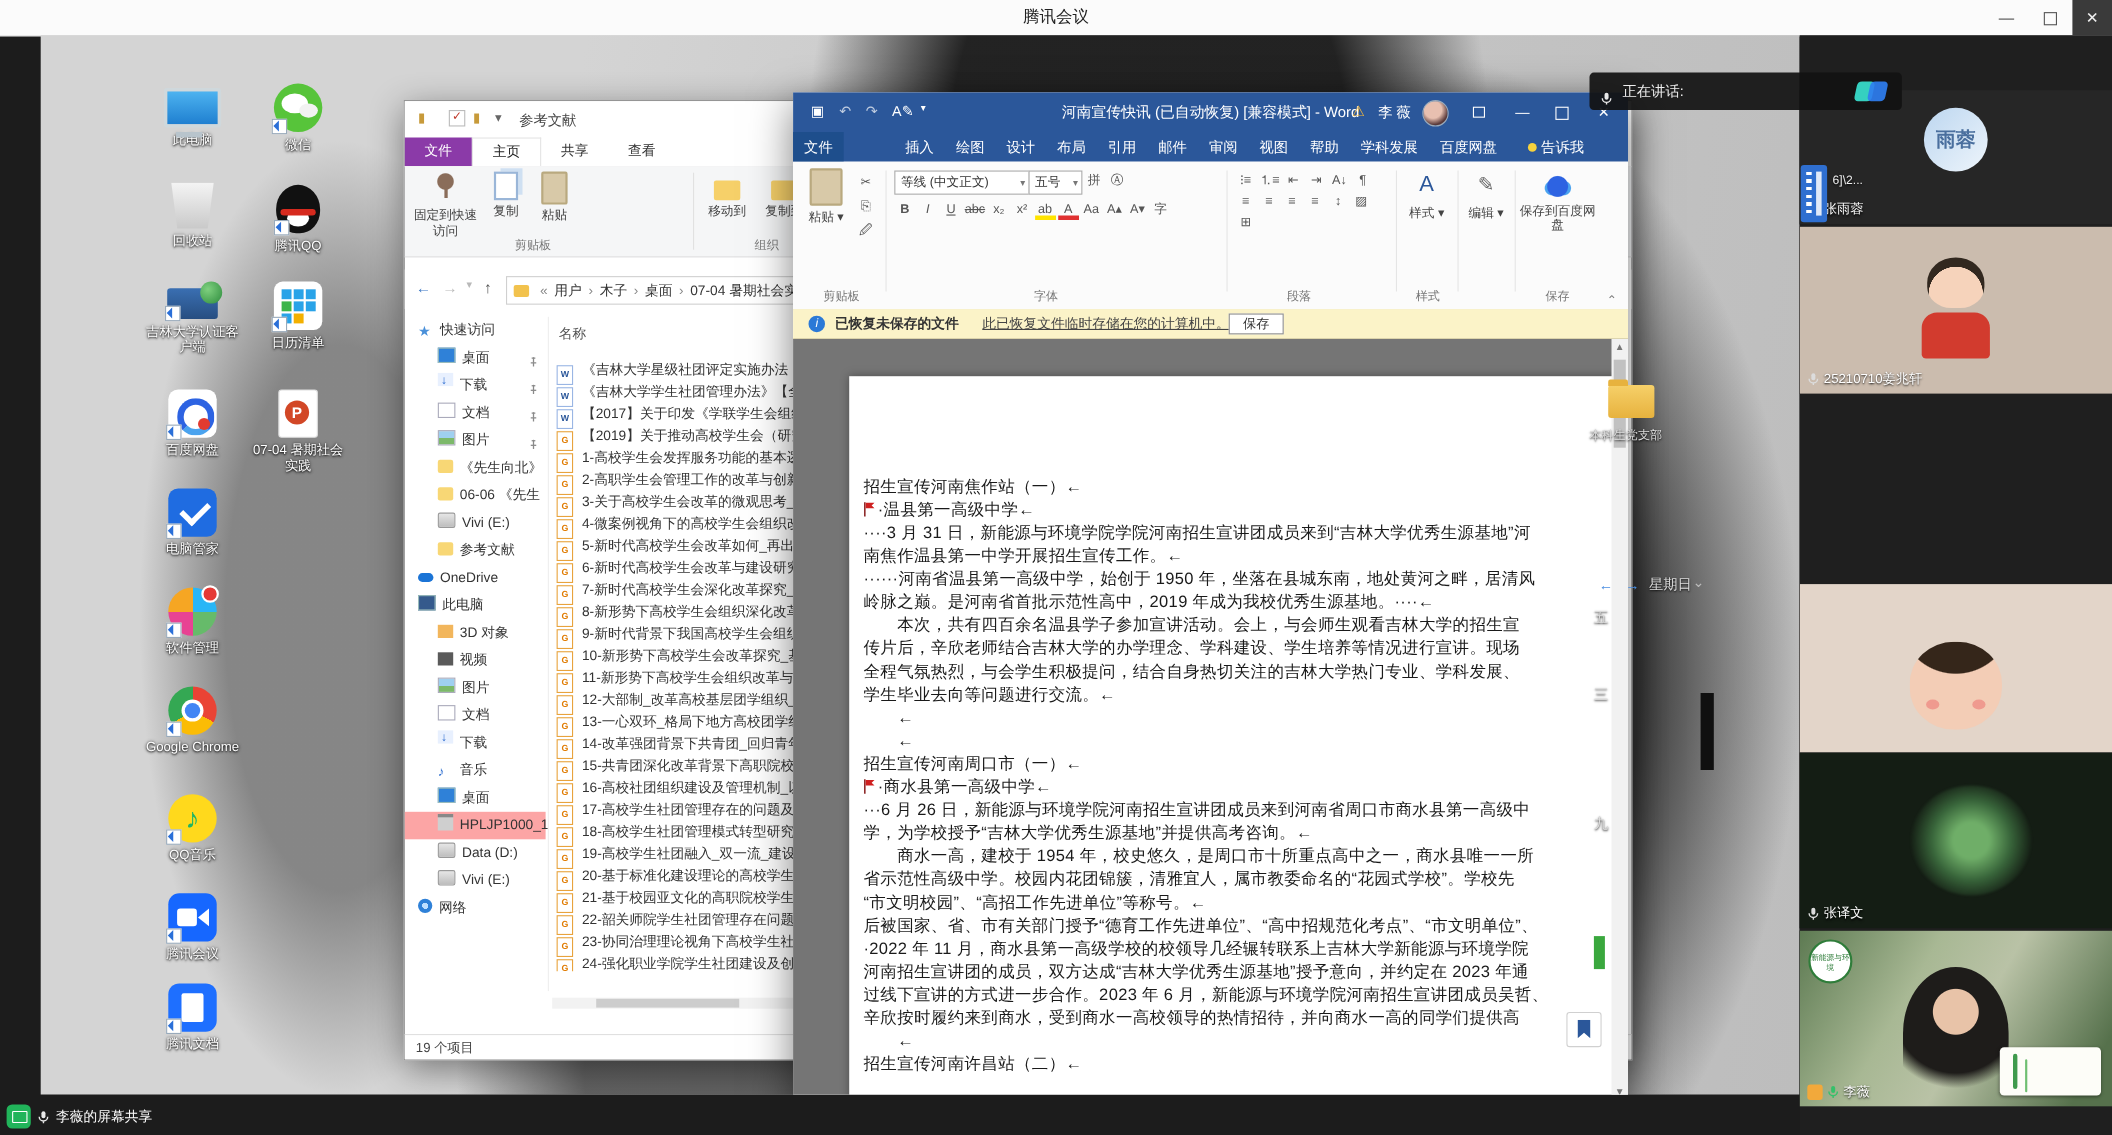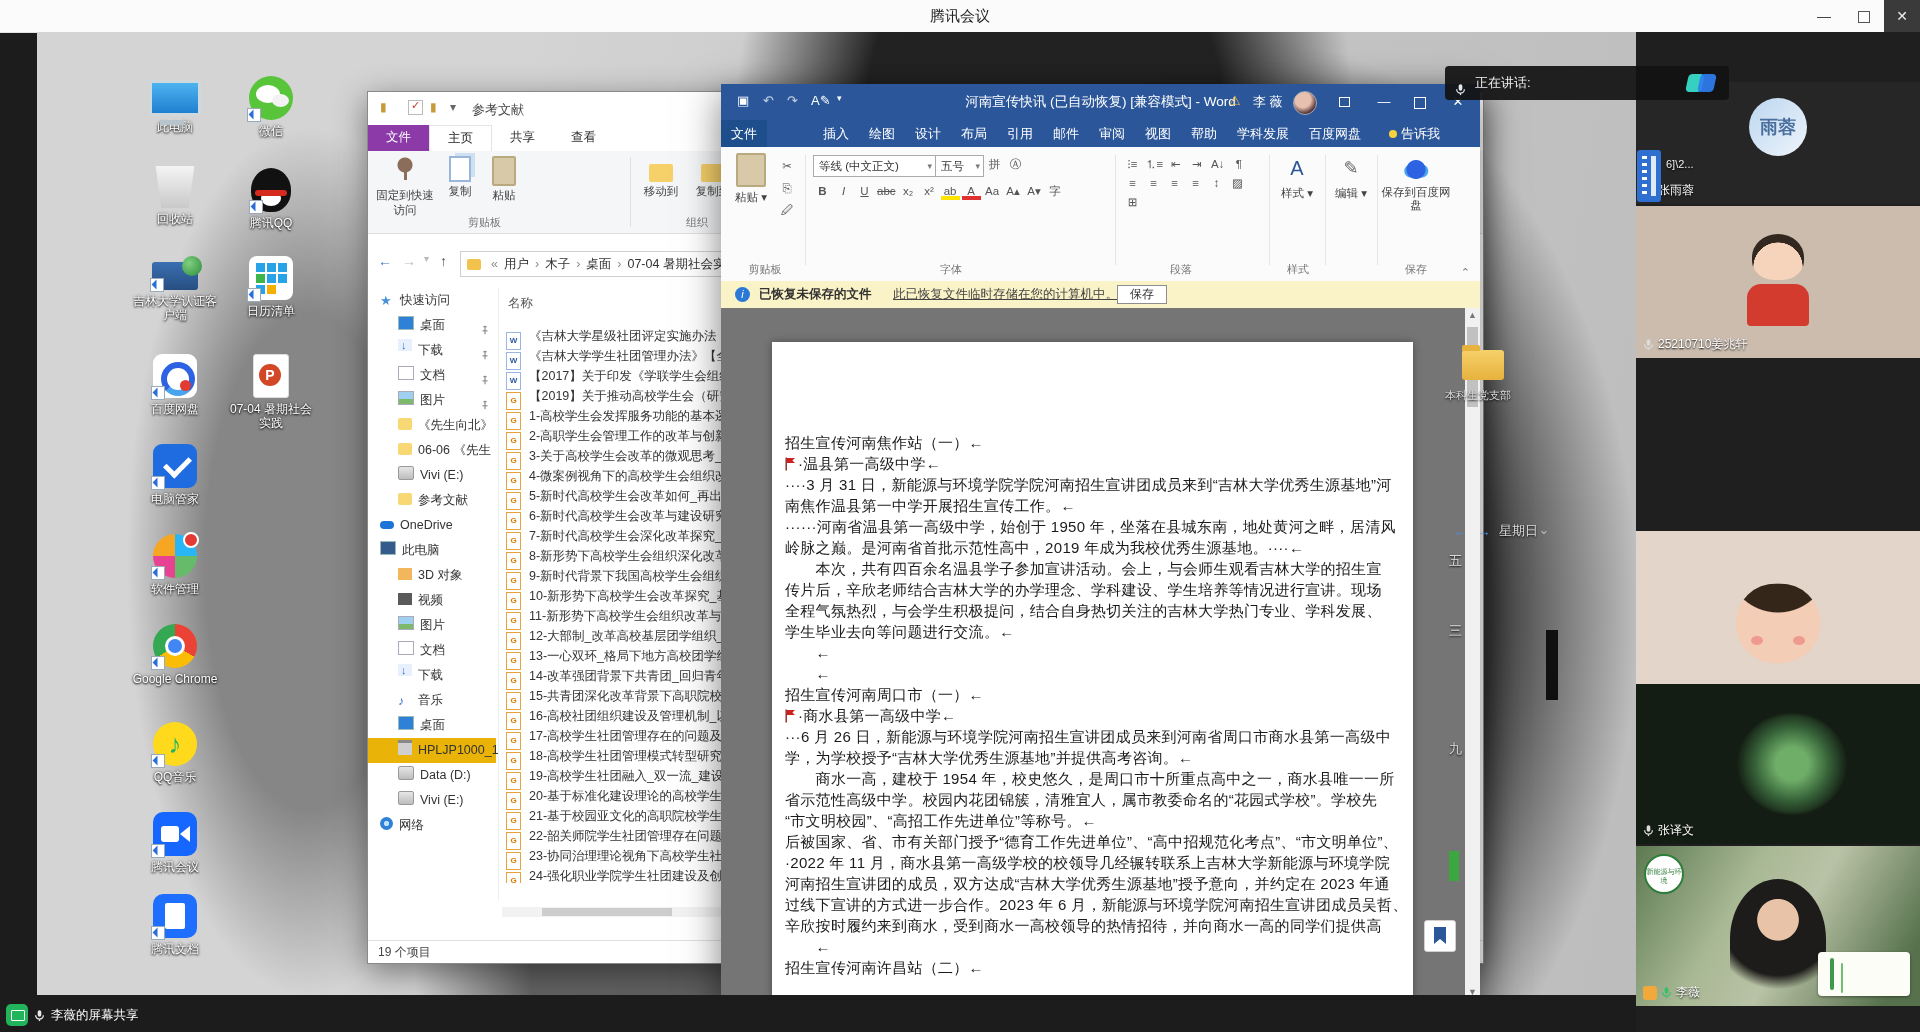--- a/index.html
+++ b/index.html
@@ -93,21 +93,21 @@
   .navarrow{position:absolute;top:8px;font-size:14px;color:#3a76c4;}
   .navarrow.dis{color:#b9b9b9;}
   #crumbbox{position:absolute;left:92px;top:6px;right:14px;height:24px;border:1px solid #d0d0d0;background:#fff;font-size:12.5px;color:#333;line-height:24px;}
   #crumbbox .cf{display:inline-block;width:14px;height:11px;background:#f2c24d;border-radius:2px;margin:0 6px 0 6px;vertical-align:middle;}
   .crumb{display:inline-block;padding:0 2px;}
   .csep{display:inline-block;color:#888;padding:0 4px;}
   #ex-side{left:0;top:196px;width:128px;bottom:62px;overflow:hid den;font-size:12.5px;color:#333;}
   .srow{position:relative;height:25px;line-height:25px;white-space:nowrap;}
   .srow .sic{display:inline-block;width:14px;height:12px;margin:0 6px 0 0;vertical-align:-1px;}
   .srow.l0{padding-left:12px;} .srow.l1{padding-left:30px;}
-  .srow.sel{background:#eab308;}
+  .srow.sel{background:#fca5a5;}
   .spin{position:absolute;right:6px;top:6px;color:#8a8a8a;font-size:11px;}
   .sic.folder{background:#f8d775;border-radius:2px;}
   .sic.star{background:none;} .sic.star:before{content:"★";color:#4a90d9;font-size:13px;}
   .sic.desktop{background:#2f81d8;border:1px solid #9bb;}
   .sic.download{background:#e8f0fe;} .sic.download:before{content:"↓";color:#2f6fd0;font-size:11px;position:relative;left:3px;top:-6px;}
   .sic.doc{background:#fff;border:1px solid #aab;}
   .sic.pictures{background:linear-gradient(180deg,#9fd0f0 55%,#7cb96a 0);border:1px solid #aab;}
   .sic.drive{background:linear-gradient(#e6e6e6,#bdbdbd);border:1px solid #999;border-radius:2px;}
   .sic.cloud{background:#fff;} .sic.cloud:before{content:"";position:absolute;width:14px;height:8px;background:#1b74d6;border-radius:8px;margin-top:3px;}
   .sic.pc{background:#355a8c;border:1px solid #9bb;}
@@ -155,21 +155,21 @@
   .ibtn.bold{font-weight:bold;} .ibtn.italic{font-style:italic;} .ibtn.und{text-decoration:underline;}
   .ibtn.strike{text-decoration:line-through;}
   .ibtn.hl{box-shadow:inset 0 -4px 0 #ffe400;} .ibtn.fc{box-shadow:inset 0 -4px 0 #e03131;}
   .wglabel{position:absolute;bottom:4px;font-size:11px;color:#777;text-align:center;}
   #w-recover{left:0;top:197px;right:0;height:27px;background:#fbf3c8;border-bottom:1px solid #e6d382;font-size:12.5px;color:#333;line-height:27px;}
   #w-recover .info{position:absolute;left:14px;top:6px;width:15px;height:15px;border-radius:50%;background:#2b79d7;color:#fff;font-size:11px;line-height:15px;text-align:center;font-style:italic;}
   #w-recover .b1{position:absolute;left:38px;font-weight:bold;}
   #w-recover .lk{position:absolute;left:172px;text-decoration:underline;color:#444;}
   #w-recover .savebtn{position:absolute;left:396px;top:4px;height:17px;line-height:17px;padding:0 12px;background:#fff;border:1px solid #8e8e8e;font-size:12px;}
   #w-doc{left:0;top:224px;right:0;bottom:22px;background:#757575;overflow:hidden;}
-  #w-page{position:absolute;left:51px;top:34px;width:641px;bottom:0;background:#fff;box-shadow:0 0 8px rgba(0,0,0,.35);}
+  #w-page{position:absolute;left:51px;top:34px;width:711px;bottom:0;background:#fff;box-shadow:0 0 8px rgba(0,0,0,.35);}
   #w-lines{position:absolute;left:13px;right:12px;top:90px;font-size:15px;color:#1a1a1a;}
   .dline{height:21px;line-height:21px;white-space:nowrap;overflow:hidden;letter-spacing:.3px;}
   .dline svg{vertical-align:-2px;margin-right:2px;}
   #w-vscroll{position:absolute;right:0;top:0;width:15px;bottom:0;background:#f1f1f1;}
   #w-vscroll .ar{position:absolute;left:0;width:15px;height:15px;color:#777;font-size:9px;text-align:center;line-height:15px;}
   #w-vscroll .thumb{position:absolute;left:2px;width:11px;top:19px;height:80px;background:#c1c1c1;}
   #w-bmark{position:absolute;right:24px;bottom:48px;width:30px;height:30px;background:#fff;border:1px solid #d0d0d0;border-radius:3px;}
   #w-bmark:before{content:"";position:absolute;left:9px;top:6px;width:12px;height:17px;background:#2b579a;clip-path:polygon(0 0,100% 0,100% 100%,50% 70%,0 100%);}
   
   #panel{left:1636px;top:32px;width:284px;height:1000px;background:#1f1f1f;}

